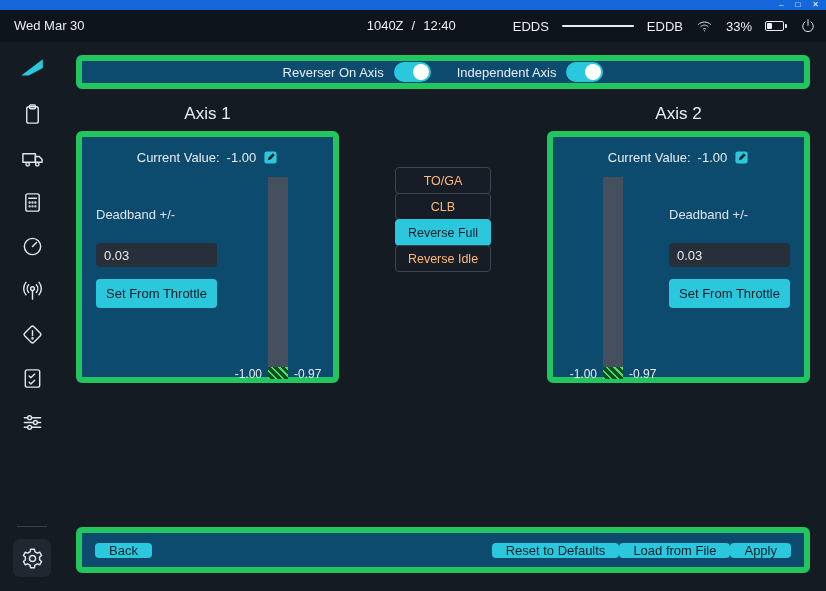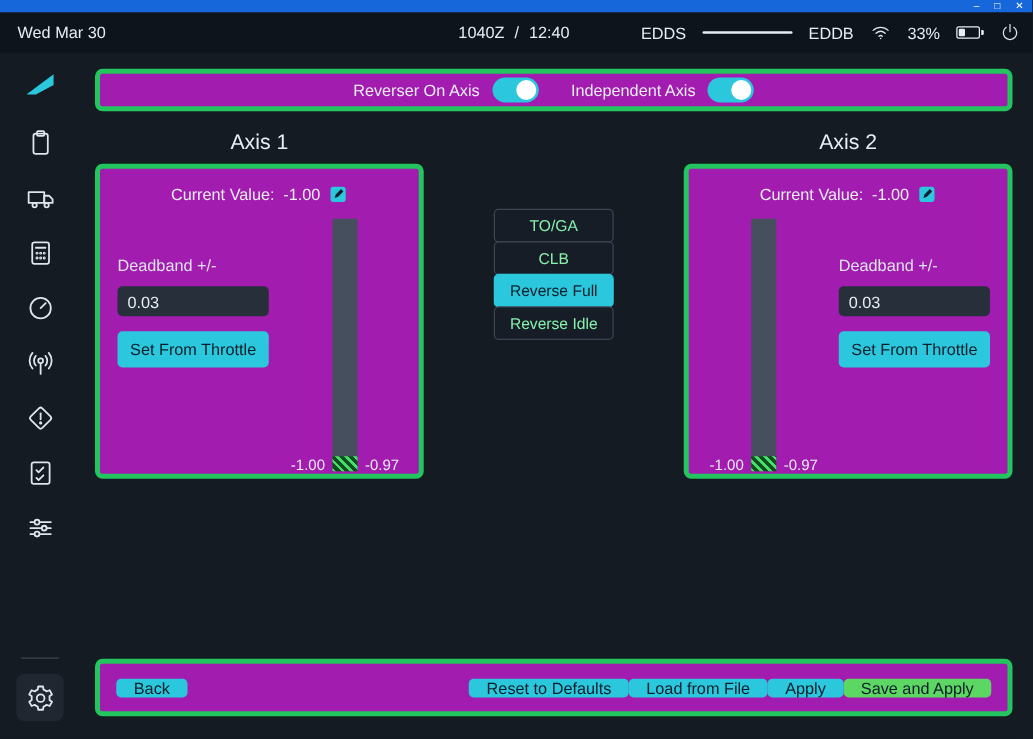--- a/index.html
+++ b/index.html
@@ -40,57 +40,57 @@
   .main { flex: 1; display: flex; min-height: 0; }
   .sidebar { width: 64px; flex: 0 0 64px; display: flex; flex-direction: column; align-items: center; padding: 12px 0 14px; }
   .logo-wrap { width: 26px; height: 28px; display: flex; align-items: center; }
   .side-item { width: 26px; height: 24px; margin-top: 20px; display: flex; align-items: center; justify-content: center; cursor: pointer; }
   .side-item svg { width: 23px; height: 23px; }
   .side-divider { width: 30px; height: 1px; background: #3a434f; margin-top: auto; margin-bottom: 12px; }
   .gear-wrap { width: 38px; height: 38px; background: #202731; border-radius: 7px; display: flex; align-items: center; justify-content: center; cursor: pointer; }
   .gear-wrap svg { width: 23px; height: 23px; }
 
   .content { flex: 1; display: flex; flex-direction: column; padding: 13px 16px 18px 12px; min-width: 0; }
-  .card { background: #a21caf; border: 4px solid #22c55e; border-radius: 6px; }
+  .card { background: #0c4a6e; border: 6px solid #22c55e; border-radius: 6px; }
 
   
   .toggles-card { height: 34px; flex: 0 0 34px; display: flex; align-items: center; justify-content: center; gap: 26px; }
   .toggle-group { display: flex; align-items: center; gap: 10px; font-size: 13px; }
   .toggle { width: 37px; height: 20px; border-radius: 10px; background: #4a5560; position: relative; cursor: pointer; }
   .toggle::after { content: ""; position: absolute; top: 2px; left: 2px; width: 16px; height: 16px; background: #fff; border-radius: 50%; }
   .toggle.on { background: #2bc7dd; }
   .toggle.on::after { left: auto; right: 2px; }
 
   
   .axes-row { display: flex; margin-top: 10px; align-items: flex-start; }
   .axis-col { width: 263px; flex: 0 0 263px; }
   .axis-title { font-size: 17px; font-weight: 500; text-align: center; height: 32px; line-height: 30px; }
   .axis-card { height: 252px; position: relative; }
   .current-value { position: absolute; top: 13px; left: 0; right: 0; display: flex; justify-content: center; align-items: center; gap: 7px; font-size: 13px; }
   .edit-icon { width: 15px; height: 15px; cursor: pointer; display: inline-flex; }
   .deadband { position: absolute; width: 122px; top: 70px; }
   .axis1 .deadband { left: 14px; }
   .axis2 .deadband { right: 13px; }
   .deadband-label { font-size: 13px; margin-bottom: 9px; color: #dde3ea; }
-  .deadband-input { width: 121px; height: 24px; background: #272f3a; border: none; border-radius: 4px; color: #e8edf3; font-size: 13px; padding: 3px 8px; font-family: inherit; outline: none; }
+  .deadband-input { width: 121px; height: 24px; background: #272f3a; border: none; border-radius: 4px; color: #e8edf3; font-size: 13px; padding: 3px 8px; font-family: inherit; outline: none; margin-top: 12px; }
   .set-btn { margin-top: 12px; width: 121px; height: 29px; background: #2bc7dd; color: #0d1d2a; border: none; border-radius: 4px; font-size: 13px; font-family: inherit; cursor: pointer; }
   .slider { position: absolute; top: 40px; width: 20px; height: 202px; background: #454f5d; }
   .axis1 .slider { left: 186px; }
   .axis2 .slider { left: 50px; }
   .slider-fill { position: absolute; bottom: 0; left: 0; width: 100%; height: 12px;
     background: repeating-linear-gradient(45deg, #46df69 0 2px, #124f20 2px 5px); }
   .range-label { position: absolute; top: 230px; font-size: 12px; }
   .axis1 .range-min { left: 118px; width: 62px; text-align: right; }
   .axis1 .range-max { left: 212px; }
   .axis2 .range-min { left: 0; width: 44px; text-align: right; }
   .axis2 .range-max { left: 76px; }
 
   
   .detents-col { flex: 1; display: flex; flex-direction: column; align-items: center; padding-top: 68px; }
-  .detent { width: 96px; height: 27px; background: #161d26; border: 1px solid #3c4553; color: #86efac;
+  .detent { width: 96px; height: 27px; background: #161d26; border: 1px solid #3c4553; color: #fdba74;
     font-size: 12.5px; font-family: inherit; border-radius: 4px; margin-top: -1px; cursor: pointer; }
   .detent:first-child { margin-top: 0; }
   .detent.active { background: #2bc7dd; border-color: #2bc7dd; color: #0d1d2a; }
 
   
   .footer-card { margin-top: auto; height: 46px; flex: 0 0 46px; display: flex; align-items: center; padding: 0 13px; }
   .btn { height: 15px; padding: 0 14px; border: none; border-radius: 4px; background: #2bc7dd;
     color: #0d1d2a; font-size: 13px; font-family: inherit; cursor: pointer; }
   .btn-green { background: #5dd763; }
   .footer-right { margin-left: auto; display: flex; }
@@ -296,19 +296,18 @@
         </div>
 
       </div>
 
       <div class="card footer-card">
         <button class="btn">Back</button>
         <span class="footer-right">
           <button class="btn">Reset to Defaults</button>
           <button class="btn">Load from File</button>
           <button class="btn">Apply</button>
-          <button class="btn btn-green">Save and Apply</button>
         </span>
       </div>
 
     </div>
   </div>
 </div>
 
 </body></html>

